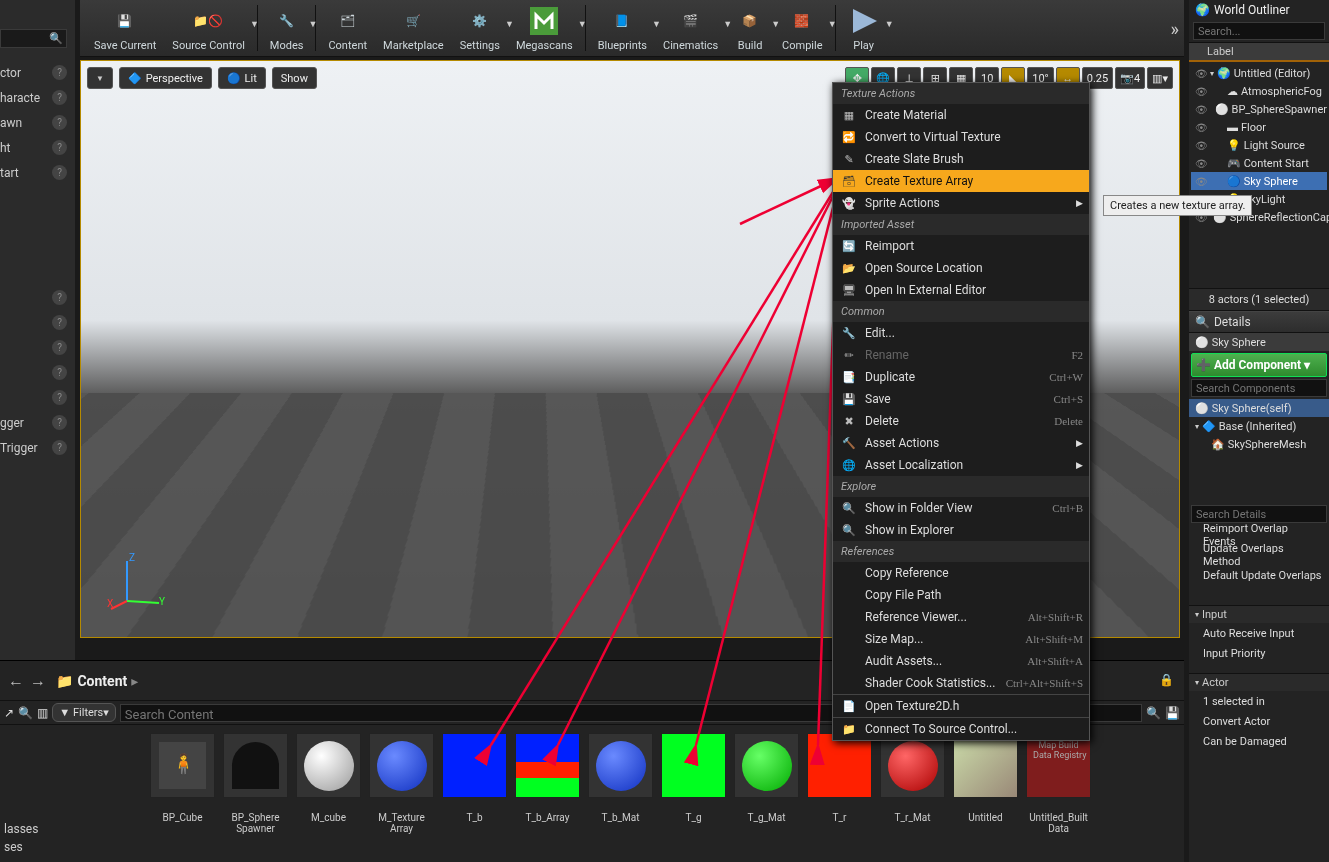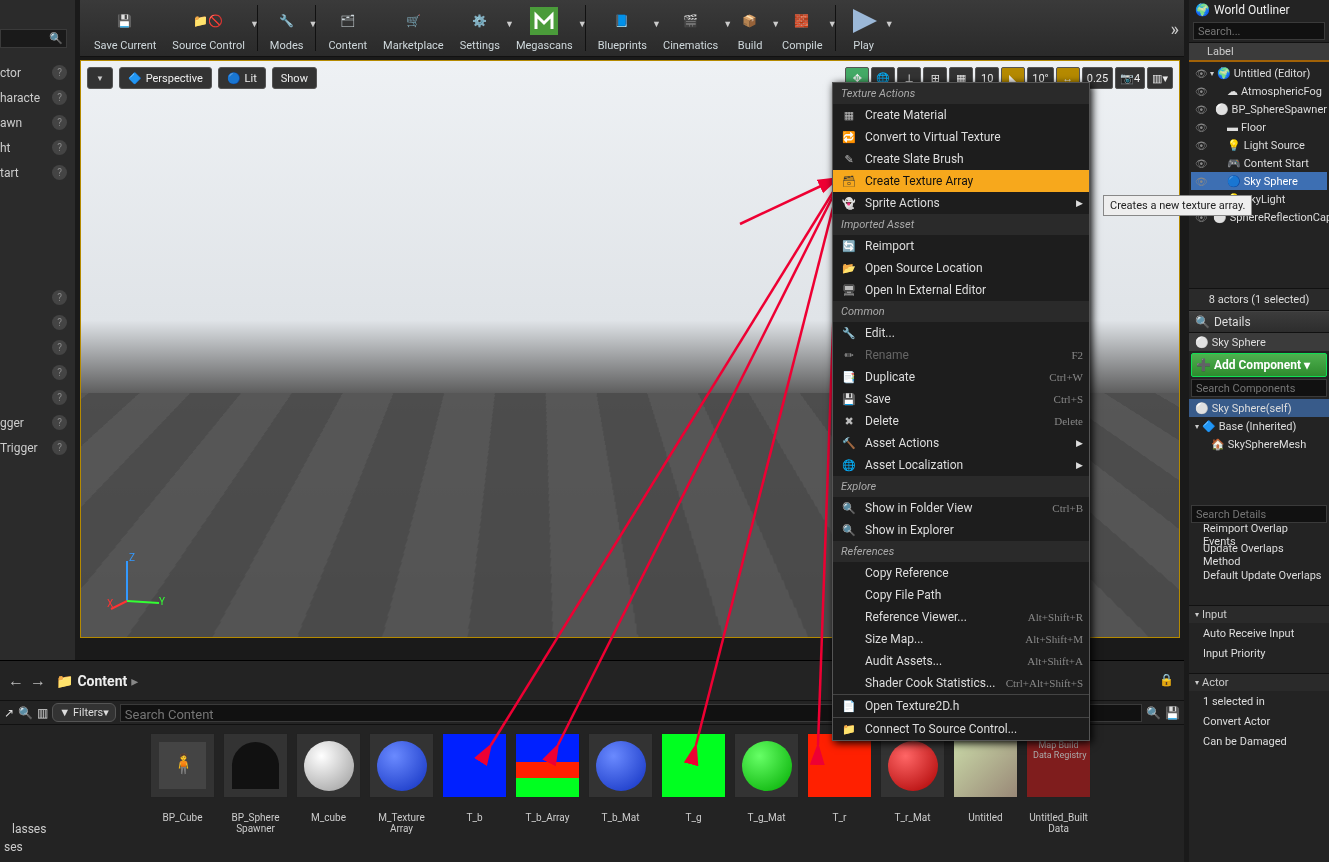--- a/index.html
+++ b/index.html
@@ -548,21 +548,21 @@
         <div class="thumb" style="background:#7f1d1d;padding:6px;">
           <div style="font-size:9px;color:#aaa;white-space:pre;text-align:center">Map Build
 Data Registry</div>
         </div>
         <div class="name">Untitled_Built
 Data</div>
       </div>
   </div>
 </div>
 
-<div style="position:absolute;left:8px;top:820px;color:#ccc;font-size:12px;padding:2px 4px">lasses</div>
+<div style="position:absolute;left:0;top:820px;color:#ccc;font-size:12px;padding:2px 4px">lasses</div>
 <div style="position:absolute;left:0;top:838px;color:#ccc;font-size:12px;padding:2px 4px">ses</div>
 
 <svg class="arrow-svg">
   <defs>
       <marker id="ah" markerWidth="10" markerHeight="10" refX="8" refY="3" orient="auto">
         <path d="M0,0 L0,6 L9,3 z" fill="#e03"></path>
       </marker>
     </defs>
   <line x1="740" y1="224" x2="838" y2="178" stroke="#e03" stroke-width="2.5" marker-end="url(#ah)"></line>
   <line x1="491" y1="745" x2="838" y2="184" stroke="#e03" stroke-width="2.5" marker-start="url(#ah)"></line>

